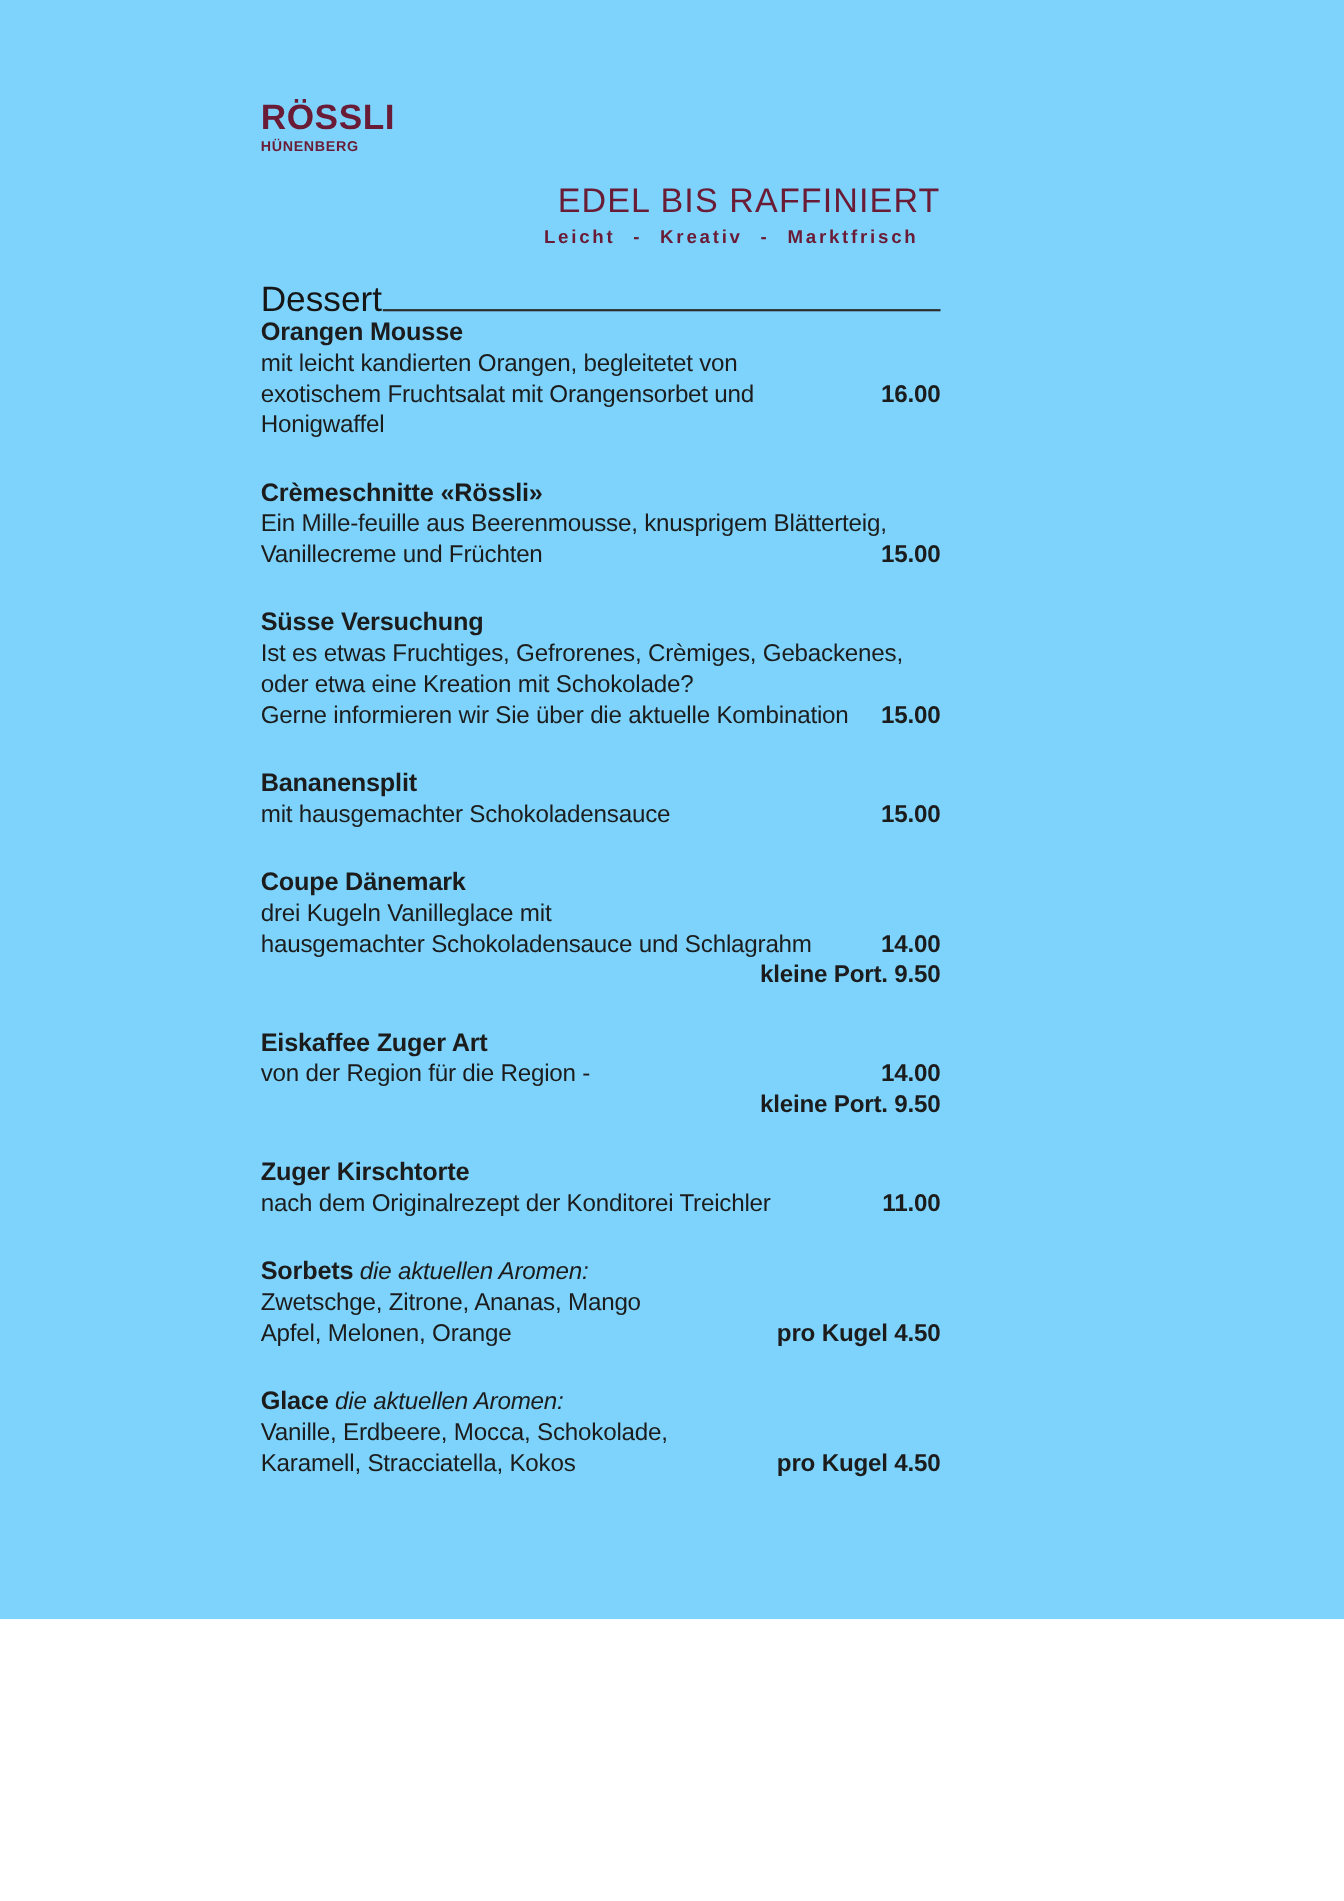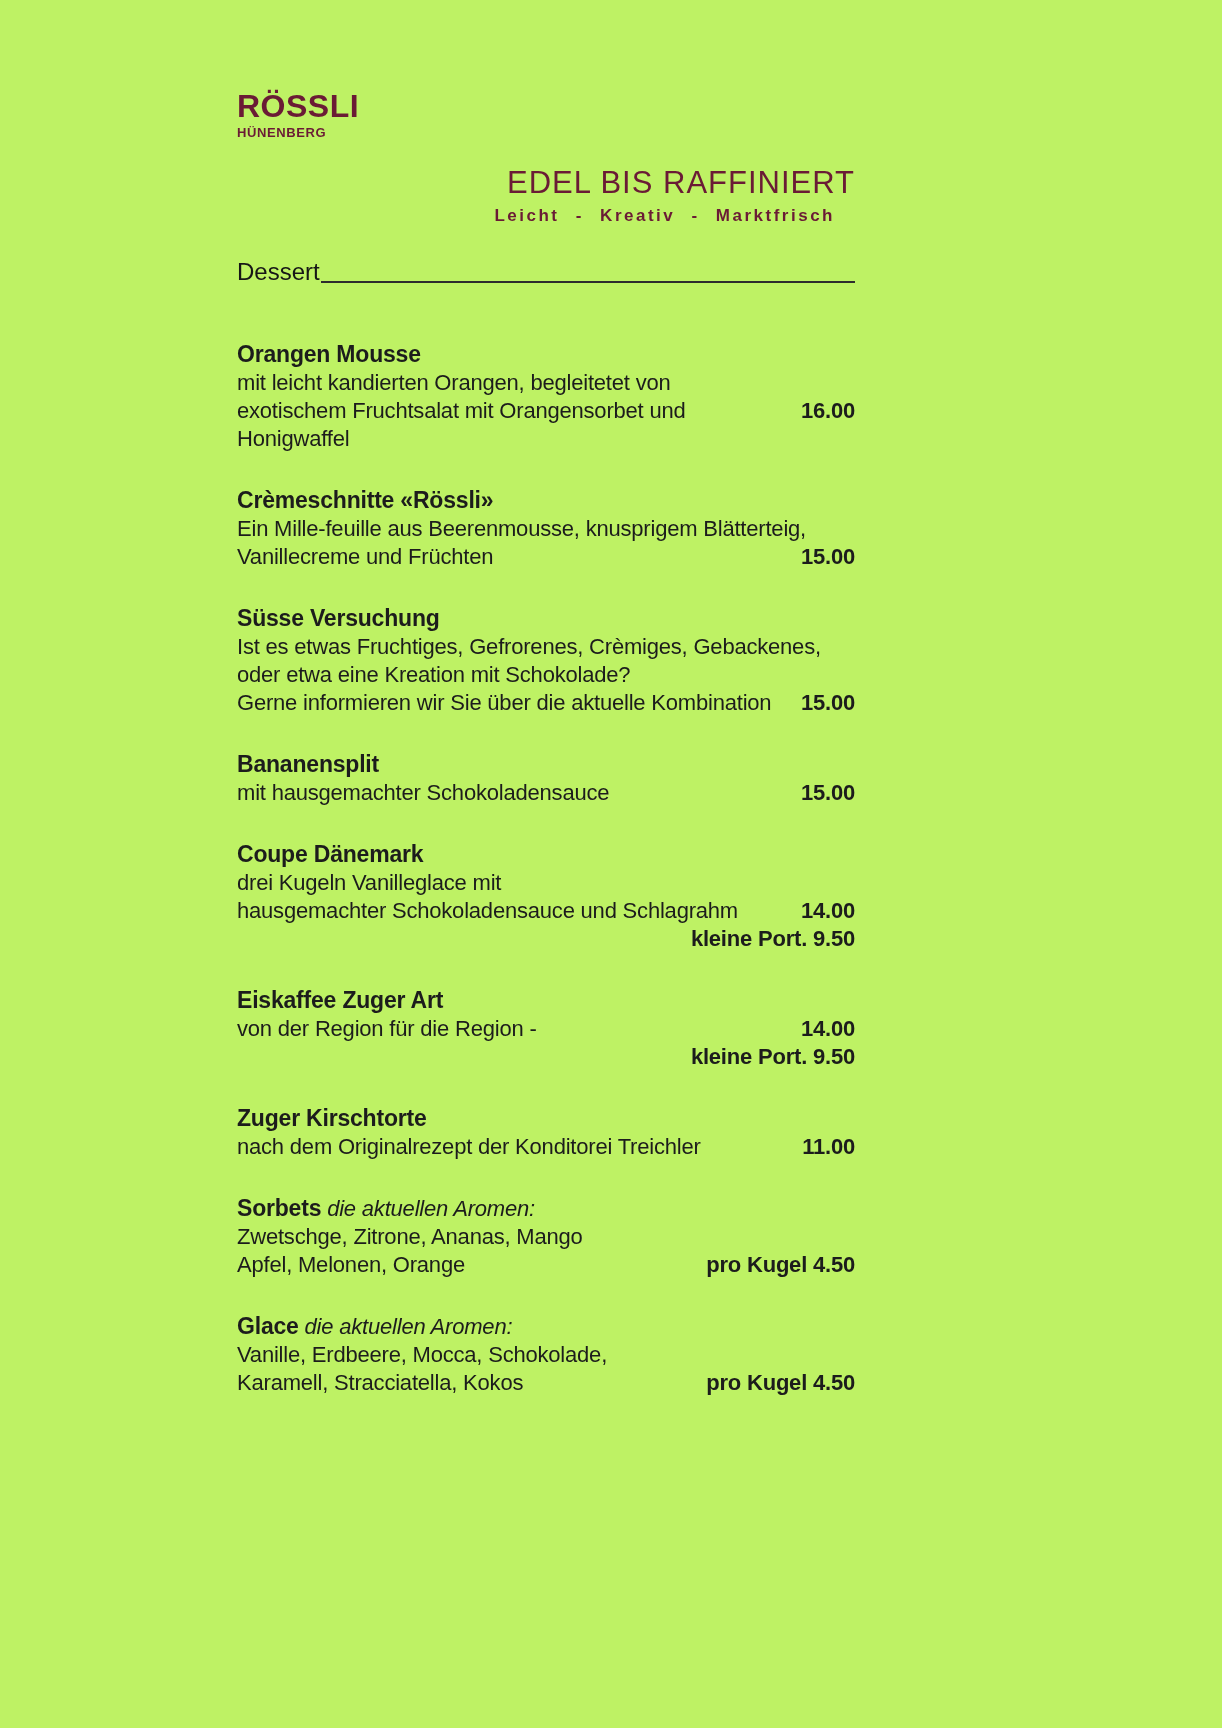--- a/index.html
+++ b/index.html
@@ -4,22 +4,22 @@
 <style>
   * { margin: 0; padding: 0; box-sizing: border-box; }
   html, body {
     background: #ffffff;
     font-family: "Liberation Sans", sans-serif;
     color: #1c1c1c;
   }
   .page {
     position: relative;
     width: 1222px;
-    height: 1728px;
-    background: #bef264;
+    height: 1472px;
+    background: #7dd3fc;
     overflow: hidden;
   }
   .content {
     position: absolute;
     left: 237px;
     top: 90px;
     width: 618px;
   }
   
   .logo-name {
@@ -55,32 +55,32 @@
     font-weight: 700;
     letter-spacing: 2.5px;
     word-spacing: 9px;
     color: var(--accent);
   }
   
   .dessert-row {
     margin-top: 31px;
     display: flex;
     align-items: flex-end;
-    font-size: 24px;
+    font-size: 32px;
     line-height: 30px;
     color: #161616;
   }
   .dessert-rule {
     flex: 1;
     border-bottom: 2px solid #2d2d2d;
     margin-bottom: 4px;
     margin-left: 1px;
   }
   
-  .menu { margin-top: 53px; }
+  .menu { }
   .item { margin-bottom: 33px; }
   .item-title {
     font-size: 23px;
     font-weight: 700;
     line-height: 28px;
     letter-spacing: -0.2px;
   }
   .item-title .title-suffix {
     font-weight: 400;
     font-size: 22px;

